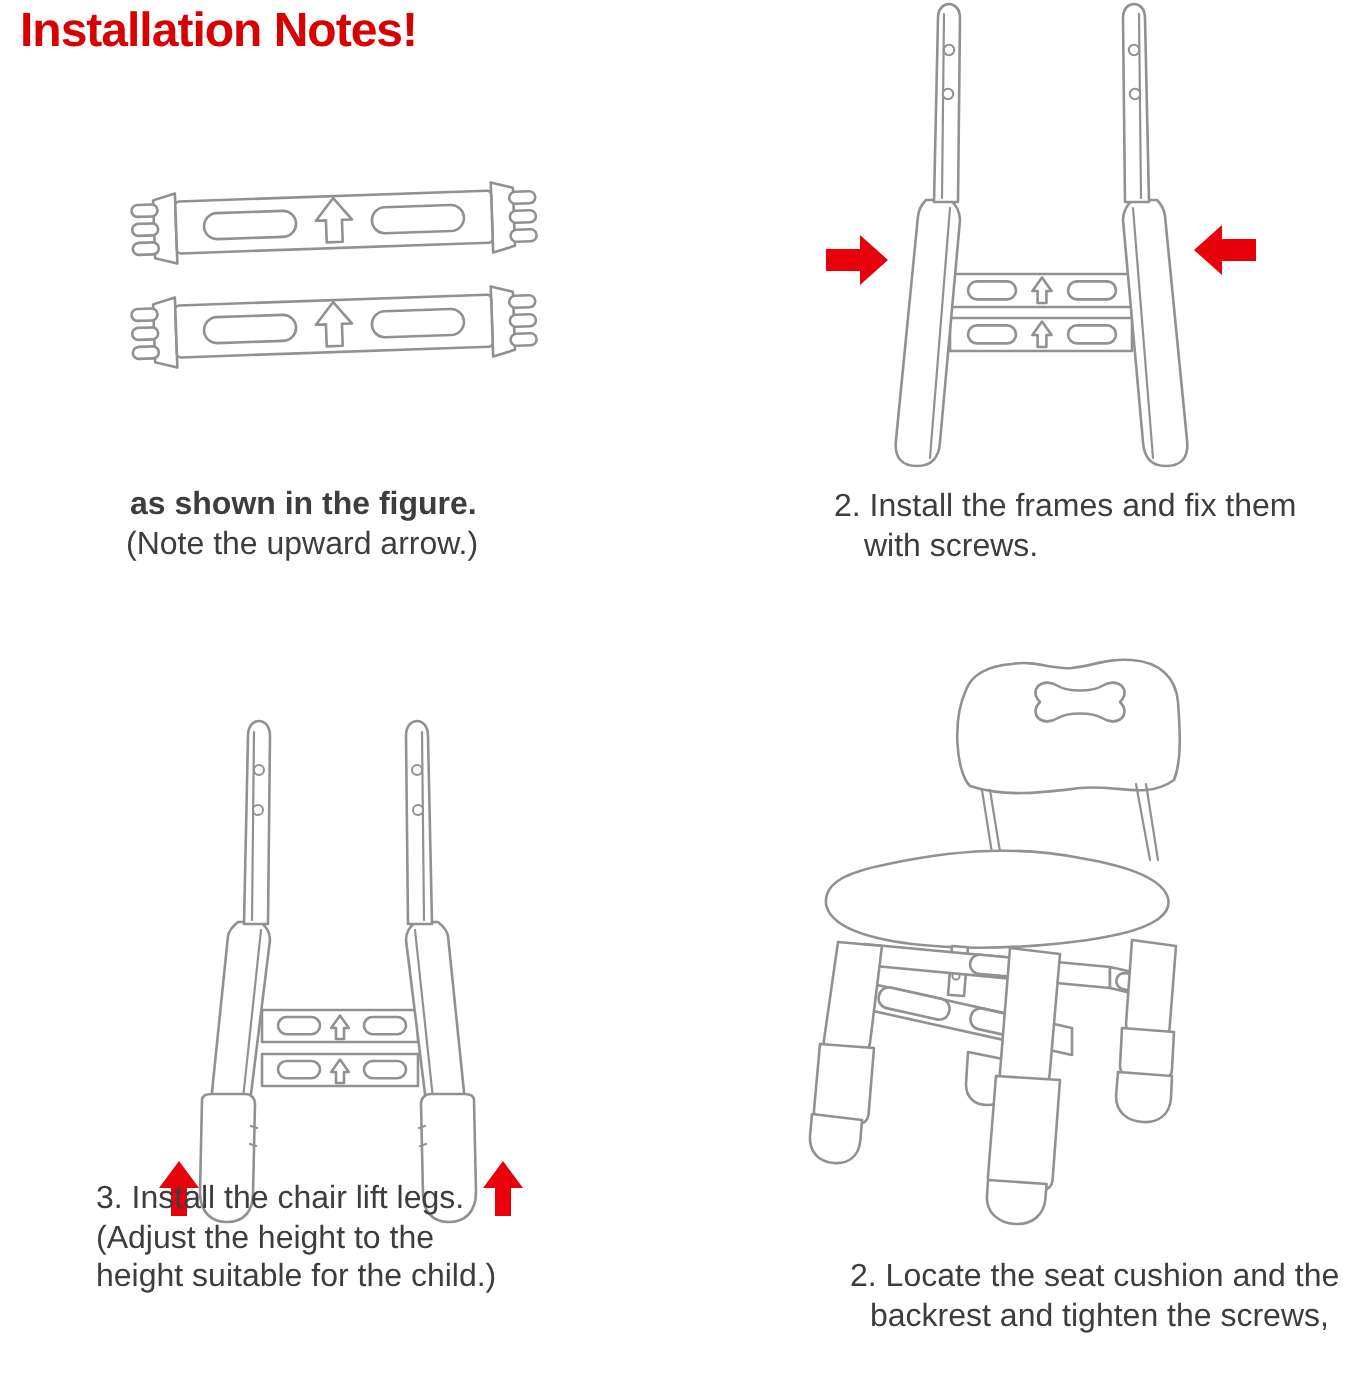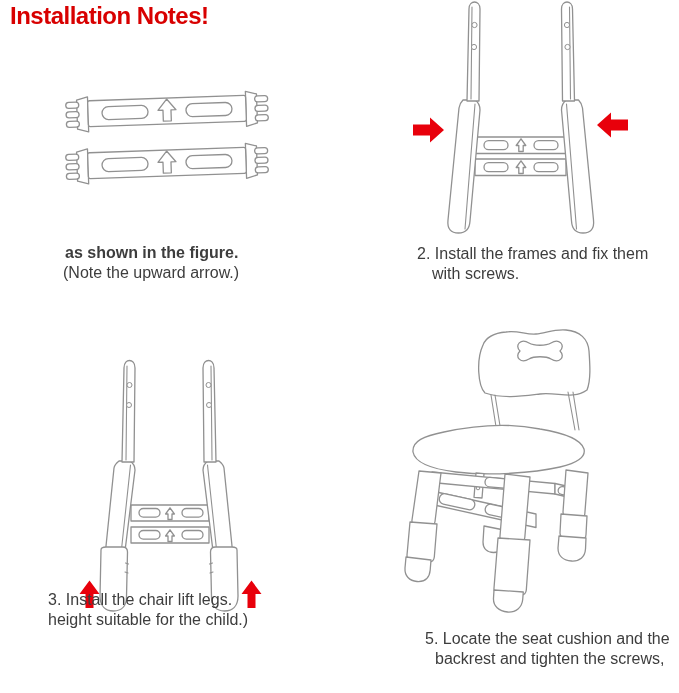--- a/index.html
+++ b/index.html
@@ -140,21 +140,22 @@
     <div class="ind-md">(Note the upward arrow.)</div>
   </div>
 
   <div class="caption" style="left:417px;top:244px">
     <div>2. Install the frames and fix them</div>
     <div class="ind-md">with screws.</div>
   </div>
 
   <div class="caption" style="left:48px;top:590px">
     <div>3. Install the chair lift legs.</div>
+    <div>(Adjust the height to the</div>
     <div>height suitable for the child.)</div>
   </div>
 
   <div class="caption" style="left:425px;top:629px">
-    <div>5. Locate the seat cushion and the</div>
+    <div>2. Locate the seat cushion and the</div>
     <div class="ind-sm">backrest and tighten the screws,</div>
   </div>
 
 </div>
 
 </body></html>

